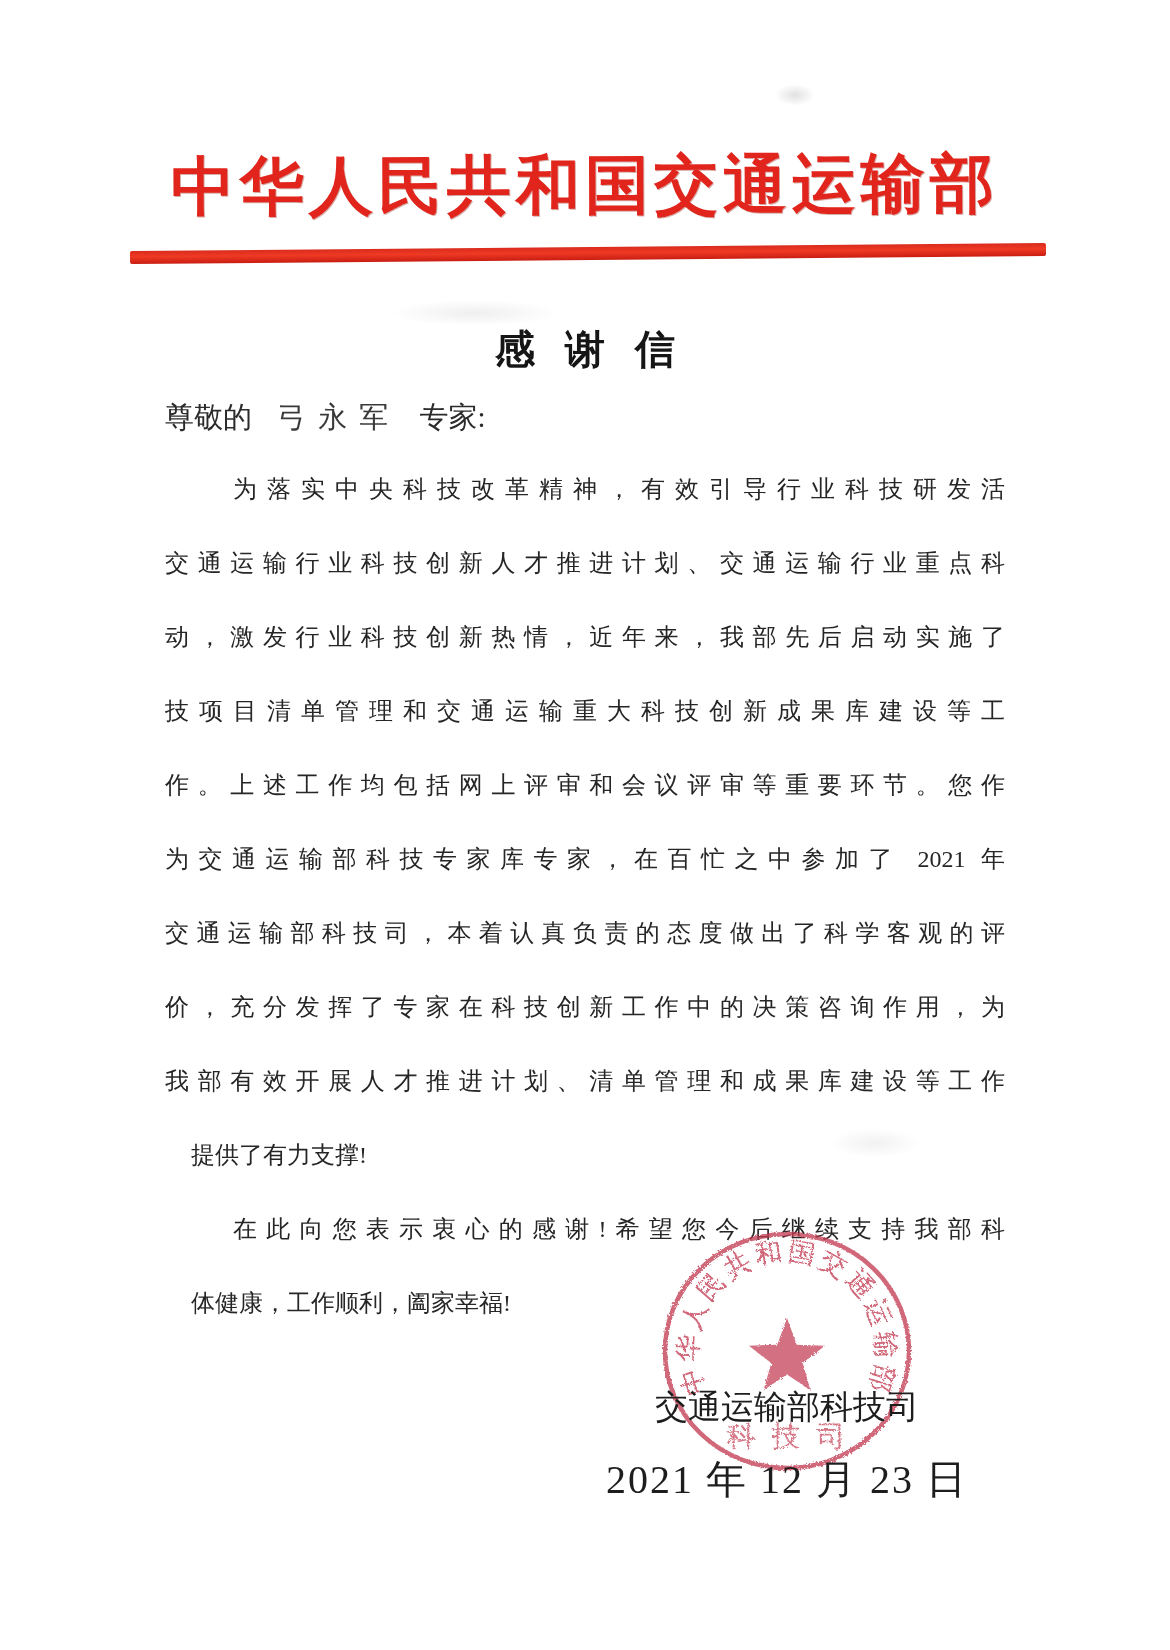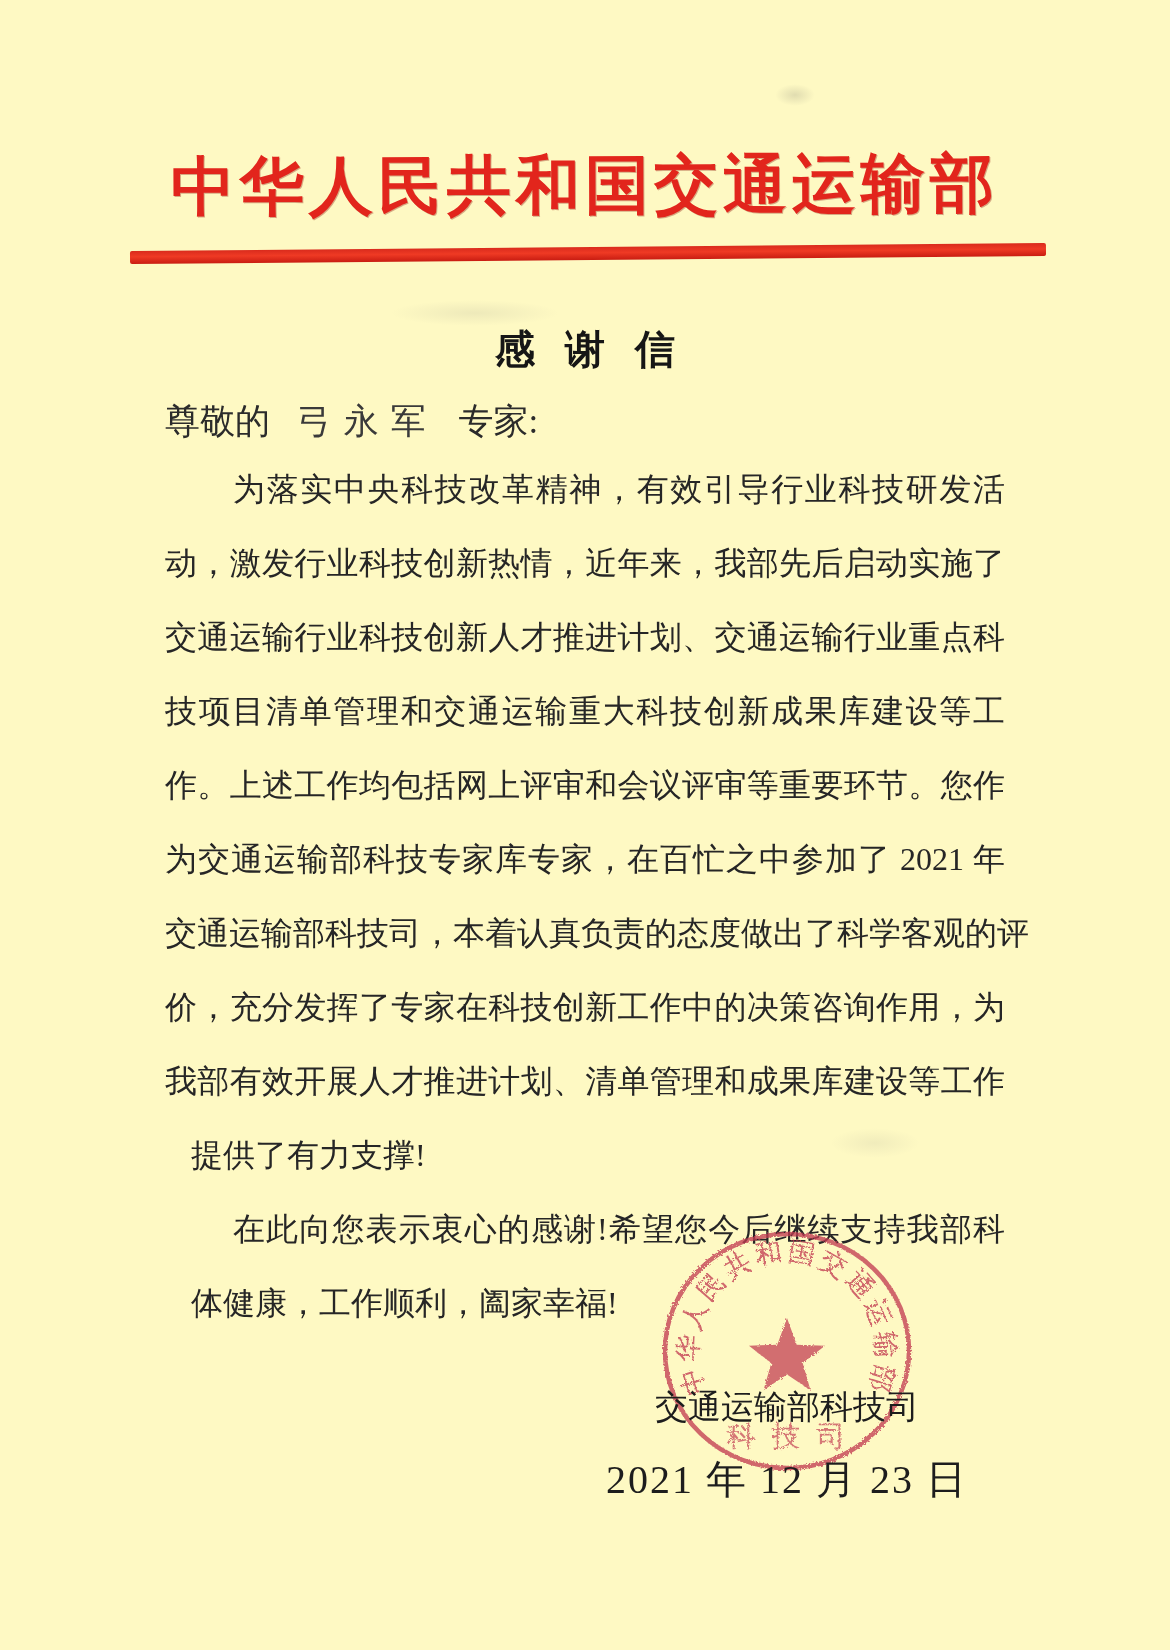--- a/index.html
+++ b/index.html
@@ -1,20 +1,20 @@
 <!DOCTYPE html>
 <html><head>
 <meta charset="utf-8">
 <style>
   html,body{margin:0;padding:0;background:#e9e9e9;}
   .page{
     position:relative;
     width:1170px;height:1650px;
     margin:0 auto;
-    background:#fef9c3;
+    background:#ffffff;
     overflow:hidden;
     font-family:"Liberation Serif","DejaVu Serif",serif;
   }
   
   .letterhead{
     position:absolute;top:142px;left:0;width:100%;
     text-align:center;
     font-size:64px;font-weight:700;
     letter-spacing:5px;
     color:#e2251c;
@@ -34,32 +34,32 @@
     position:absolute;top:322px;left:0;width:100%;
     margin:0;
     text-align:center;
     font-size:40px;font-weight:700;
     letter-spacing:30px;padding-left:30px;box-sizing:border-box;
     color:#161616;
   }
   
   .salutation{
     position:absolute;top:398px;left:165px;
-    font-size:35px;color:#2b2b2b;
+    font-size:29px;color:#2b2b2b;
     white-space:nowrap;
   }
   .salutation .name{
     letter-spacing:12px;
     margin:0 12px 0 18px;
     color:#3a3a3a;
   }
   
   .body{
     position:absolute;top:452px;left:165px;width:840px;
-    font-size:32px;color:#262626;
+    font-size:24px;color:#262626;
   }
   .line{
     height:74px;line-height:74px;
     text-align:justify;text-align-last:justify;
     white-space:nowrap;
   }
   .line.first{text-indent:68px;}
   .line.last{text-align-last:left;white-space:normal;margin-left:26px;}
   
   .seal{
@@ -103,22 +103,22 @@
   <h1 class="title">感谢信</h1>
 
   <div class="salutation">
     <span>尊敬的</span>
     <span class="name">弓永军</span>
     <span>专家:</span>
   </div>
 
   <div class="body">
     <div class="line first">为落实中央科技改革精神，有效引导行业科技研发活</div>
+    <div class="line">交通运输行业科技创新人才推进计划、交通运输行业重点科</div>
     <div class="line">动，激发行业科技创新热情，近年来，我部先后启动实施了</div>
-    <div class="line">交通运输行业科技创新人才推进计划、交通运输行业重点科</div>
     <div class="line">技项目清单管理和交通运输重大科技创新成果库建设等工</div>
     <div class="line">作。上述工作均包括网上评审和会议评审等重要环节。您作</div>
     <div class="line">为交通运输部科技专家库专家，在百忙之中参加了 2021 年</div>
     <div class="line">交通运输部科技司，本着认真负责的态度做出了科学客观的评</div>
     <div class="line">价，充分发挥了专家在科技创新工作中的决策咨询作用，为</div>
     <div class="line">我部有效开展人才推进计划、清单管理和成果库建设等工作</div>
     <div class="line last">提供了有力支撑!</div>
     <div class="line first">在此向您表示衷心的感谢!希望您今后继续支持我部科</div>
     <div class="line last">体健康，工作顺利，阖家幸福!</div>
   </div>

